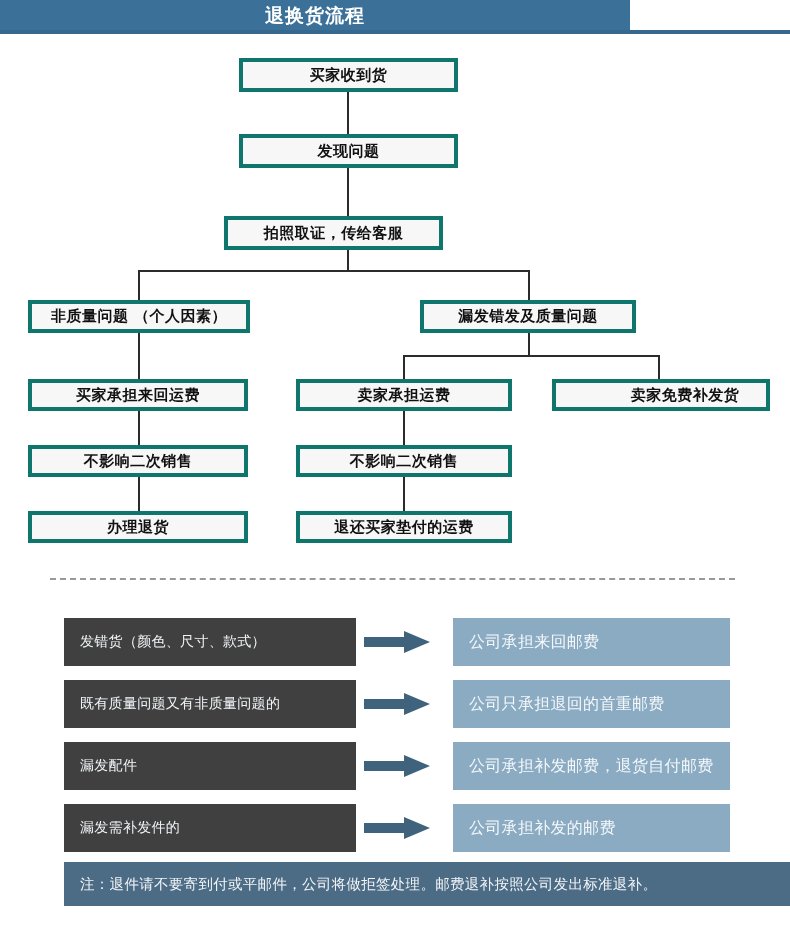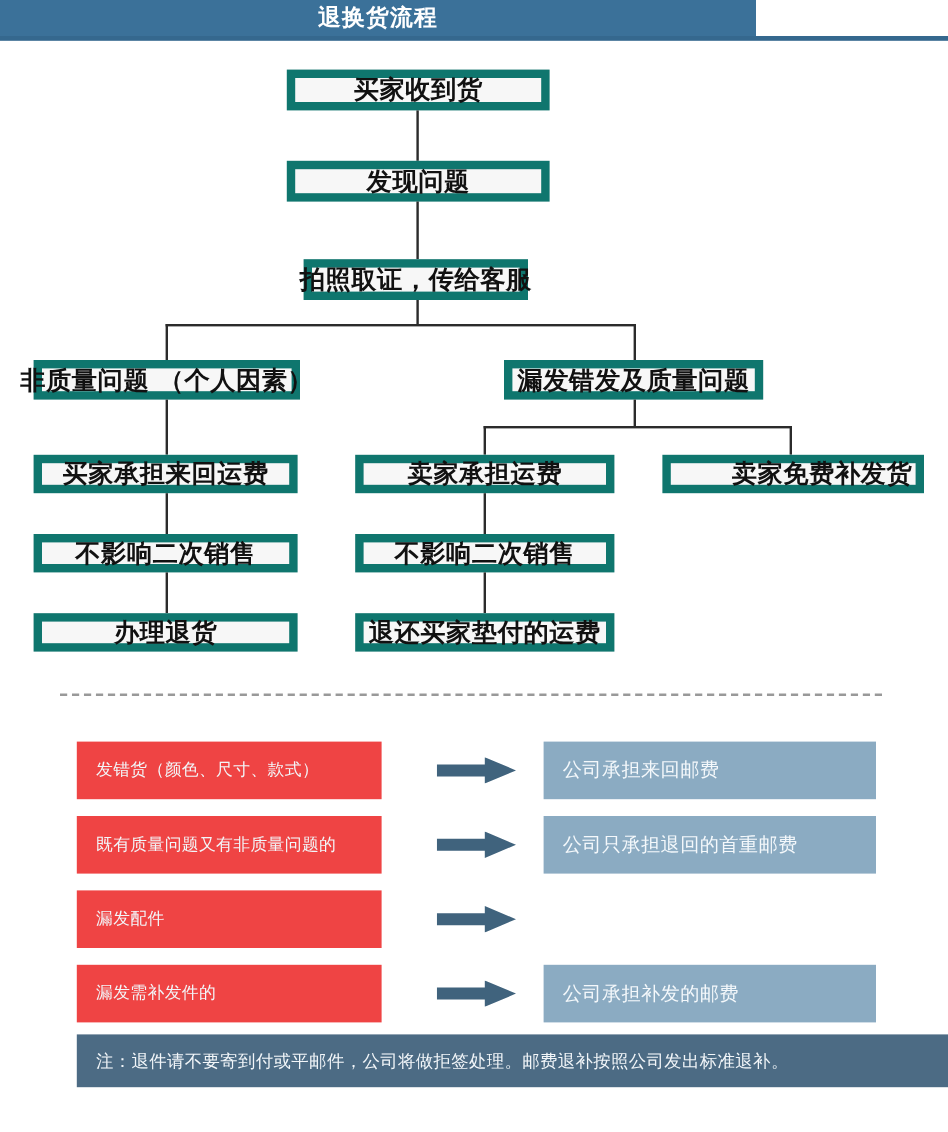--- a/index.html
+++ b/index.html
@@ -44,27 +44,27 @@
   
   .flow {
     position: absolute;
     left: 0; top: 34px;
     width: 790px;
     height: 530px;
   }
   .node {
     position: absolute;
     box-sizing: border-box;
-    border: 7px solid #0f766e;
+    border: 4px solid #0f766e;
     background: #f7f7f7;
     display: flex;
     align-items: center;
     justify-content: center;
     color: #111111;
-    font-size: 21px;
+    font-size: 15px;
     font-weight: bold;
     letter-spacing: 0.5px;
     white-space: nowrap;
   }
   .line {
     position: absolute;
     background: #2b2b2b;
   }
   .vline { width: 2px; }
   .hline { height: 2px; }
@@ -88,23 +88,23 @@
   }
   .mrow {
     position: absolute;
     left: 64px;
     width: 666px;
     height: 48px;
   }
   .cell-left {
     position: absolute;
     left: 0; top: 0;
-    width: 254px;
+    width: 292px;
     height: 48px;
-    background: #ef4444;
+    background: #404040;
     display: flex;
     align-items: center;
     box-sizing: border-box;
     padding-left: 16px;
     color: #f2f6f9;
     font-size: 14px;
     letter-spacing: 0.3px;
   }
   .cell-arrow {
     position: absolute;
@@ -153,21 +153,21 @@
 <div class="flow">
 
   <div class="node" style="left:239px; top:24px; width:219px; height:34px;">买家收到货</div>
 
   <div class="line vline" style="left:347px; top:58px; height:76px;"></div>
 
   <div class="node" style="left:239px; top:100px; width:219px; height:34px;">发现问题</div>
 
   <div class="line vline" style="left:347px; top:134px; height:48px;"></div>
 
-  <div class="node" style="left:253px; top:182px; width:187px; height:34px;">拍照取证，传给客服</div>
+  <div class="node" style="left:224px; top:182px; width:219px; height:34px;">拍照取证，传给客服</div>
 
   <div class="line vline" style="left:347px; top:216px; height:20px;"></div>
 
   <div class="line hline" style="left:138px; top:236px; width:392px;"></div>
 
   <div class="line vline" style="left:138px; top:236px; height:30px;"></div>
 
   <div class="line vline" style="left:528px; top:236px; height:30px;"></div>
 
   <div class="node" style="left:420px; top:266px; width:216px; height:33px;">漏发错发及质量问题</div>
@@ -222,20 +222,21 @@
     <div class="cell-right">公司只承担退回的首重邮费</div>
   </div>
 
   <div class="mrow" style="top:142px;">
     <div class="cell-left">漏发配件</div>
     <div class="cell-arrow">
       <svg width="66" height="22" viewBox="0 0 66 22" xmlns="http://www.w3.org/2000/svg">
         <polygon points="0,6 40,6 40,0 66,11 40,22 40,16 0,16" fill="#40637d"></polygon>
       </svg>
     </div>
+    <div class="cell-right">公司承担补发邮费，退货自付邮费</div>
   </div>
 
   <div class="mrow" style="top:204px;">
     <div class="cell-left">漏发需补发件的</div>
     <div class="cell-arrow">
       <svg width="66" height="22" viewBox="0 0 66 22" xmlns="http://www.w3.org/2000/svg">
         <polygon points="0,6 40,6 40,0 66,11 40,22 40,16 0,16" fill="#40637d"></polygon>
       </svg>
     </div>
     <div class="cell-right">公司承担补发的邮费</div>

